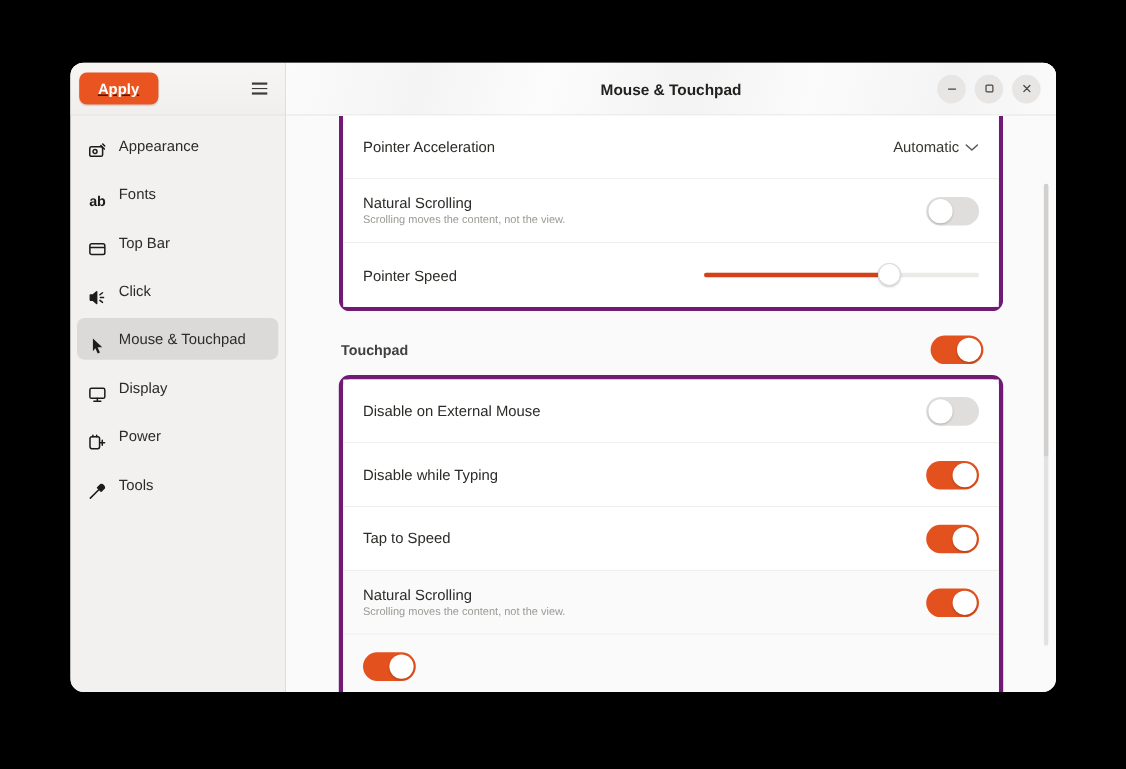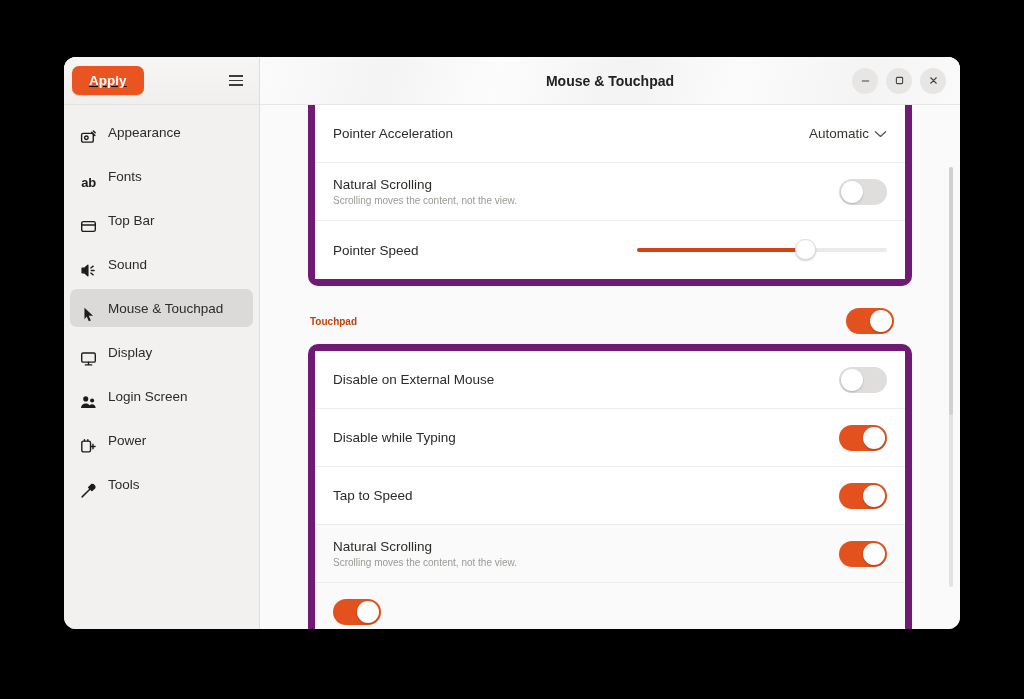--- a/index.html
+++ b/index.html
@@ -145,21 +145,21 @@
   }
   #scrollbar-thumb {
     position: absolute; left: 0; top: 0;
     width: 4px; height: 248px;
     background: #d2d0ce;
     border-radius: 2px;
   }
 
   .card {
     background: #ffffff;
-    border: 7px solid #701a75;
+    border: 4px solid #701a75;
     border-radius: 10px;
   }
   .card.clipped-top {
     border-top: none;
     border-top-left-radius: 0; border-top-right-radius: 0;
     margin-top: 0;
   }
   .row {
     display: flex; align-items: center;
     min-height: 58px;
@@ -225,22 +225,22 @@
   .slider .handle {
     position: absolute; top: 2px;
     width: 21px; height: 21px; border-radius: 50%;
     background: #fff;
     border: 1px solid #dcdad8;
     box-shadow: 0 1px 2px rgba(0,0,0,.2);
   }
 
   
   .section-head {
-    font-size: 10px; font-weight: bold;
-    color: #c2410c;
+    font-size: 13px; font-weight: bold;
+    color: #404040;
     margin: 22px 0 10px 2px;
   }
   #touchpad-section-row {
     display: flex; align-items: center;
     justify-content: space-between;
     margin: 22px 0 10px 2px;
     padding-right: 18px;
   }
 </style>
 </head>
@@ -289,21 +289,21 @@
         <span class="nav-label">Top Bar</span>
       </div>
 
       <div class="nav-item">
         <span class="nav-icon">
           <svg viewBox="0 0 16 16" width="17" height="17" fill="none" stroke="currentColor" stroke-width="1.3" stroke-linecap="round">
             <path d="M7.4 3 L4.2 5.8 H2 v4.4 h2.2 L7.4 13 Z" fill="currentColor" stroke-linejoin="round"></path>
             <path d="M10.2 5.6 L12.4 3.9 M10.6 8 H13.3 M10.2 10.4 L12.4 12.1"></path>
           </svg>
         </span>
-        <span class="nav-label">Sound</span>
+        <span class="nav-label">Click</span>
       </div>
 
       <div class="nav-item active">
         <span class="nav-icon">
           <svg viewBox="0 0 16 16" width="17" height="17" fill="currentColor">
             <path d="M4.2 1.6 L12.2 9.1 H8.2 l2 4.5 -1.9 .8 -2-4.5 -2.1 2.6 Z"></path>
           </svg>
         </span>
         <span class="nav-label">Mouse &amp; Touchpad</span>
       </div>
@@ -311,31 +311,20 @@
       <div class="nav-item">
         <span class="nav-icon">
           <svg viewBox="0 0 16 16" width="17" height="17" fill="none" stroke="currentColor" stroke-width="1.3" stroke-linecap="round">
             <rect x="1.6" y="2.8" width="12.8" height="8.6" rx="1.4"></rect>
             <path d="M8 11.4 V14 M5 14 H11"></path>
           </svg>
         </span>
         <span class="nav-label">Display</span>
       </div>
 
-      <div class="nav-item">
-        <span class="nav-icon">
-          <svg viewBox="0 0 16 16" width="17" height="17" fill="currentColor">
-            <circle cx="5.4" cy="4.6" r="2.4"></circle>
-            <path d="M.9 13.2 c0-2.6 2-4.3 4.5-4.3 s4.5 1.7 4.5 4.3 z"></path>
-            <circle cx="11.4" cy="6.2" r="1.9"></circle>
-            <path d="M8.1 13.2 c0-2.1 1.5-3.5 3.3-3.5 s3.3 1.4 3.3 3.5 z"></path>
-          </svg>
-        </span>
-        <span class="nav-label">Login Screen</span>
-      </div>
 
       <div class="nav-item">
         <span class="nav-icon">
           <svg viewBox="0 0 16 16" width="17" height="17" fill="none" stroke="currentColor" stroke-width="1.3" stroke-linecap="round">
             <rect x="1.7" y="2.9" width="8.2" height="10.2" rx="1.6"></rect>
             <path d="M4.2 2.9 V1.5 M7.4 2.9 V1.5"></path>
             <path d="M10 8 H14.2 M12.2 5.8 V10.2"></path>
           </svg>
         </span>
         <span class="nav-label">Power</span>

